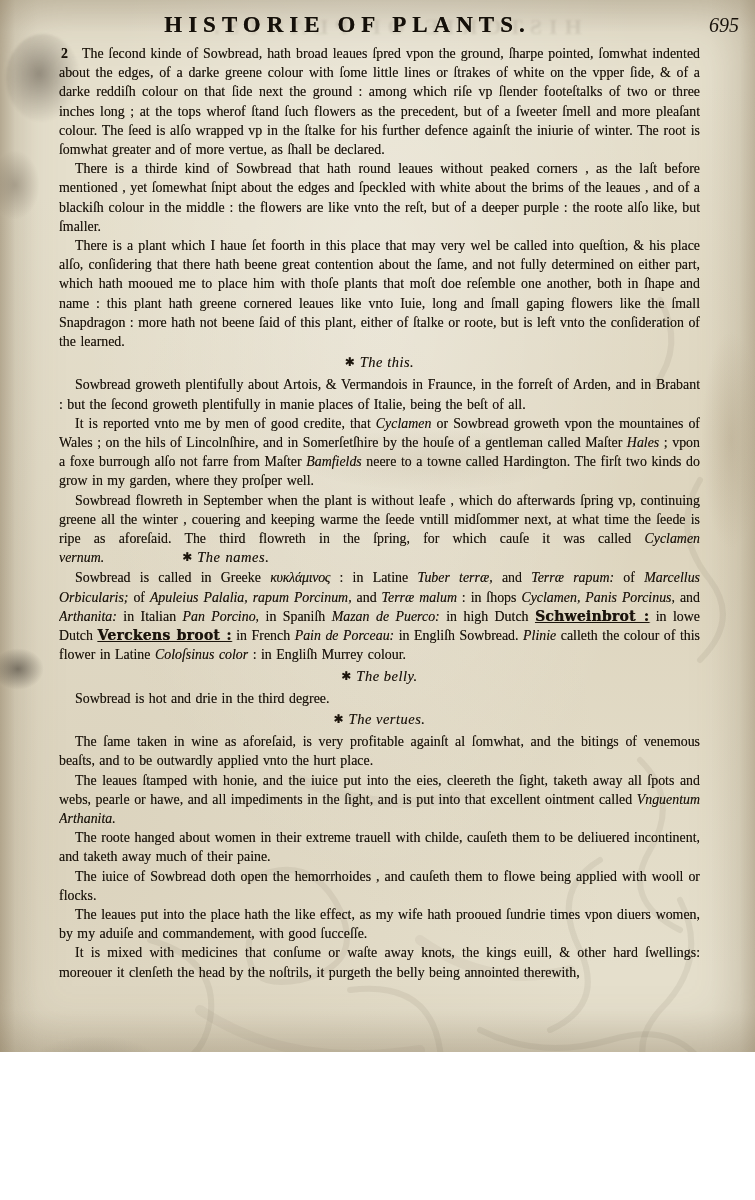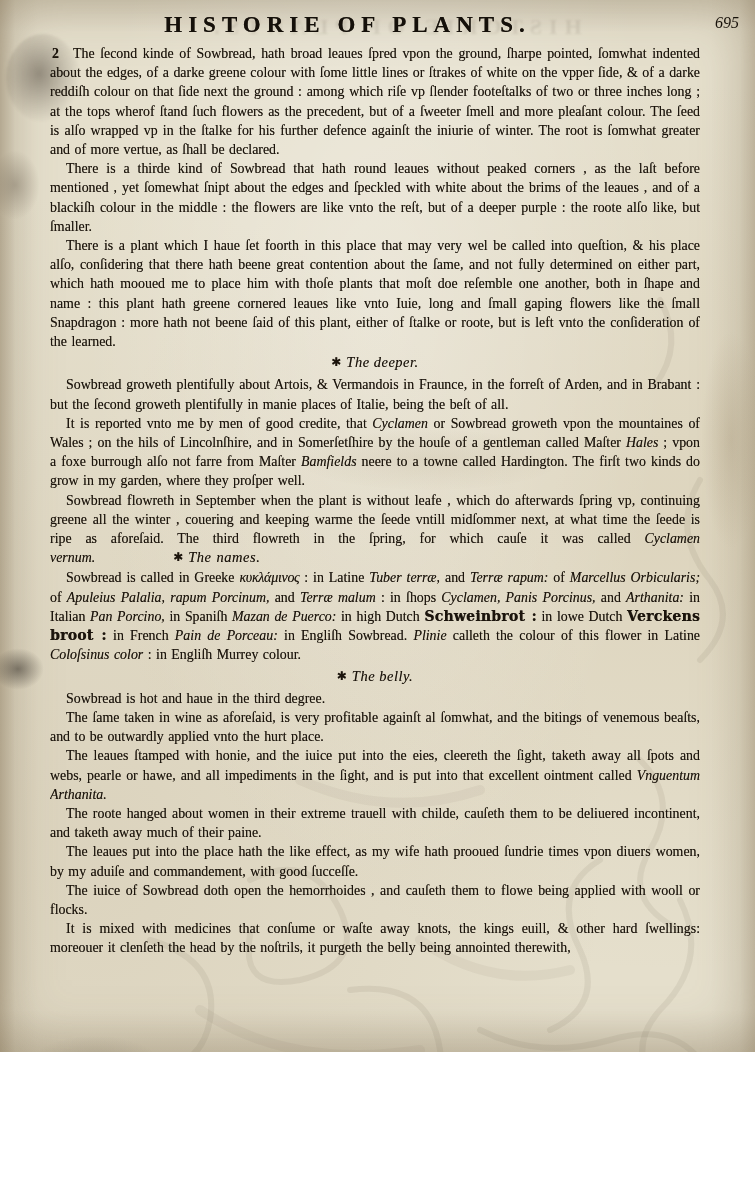--- a/index.html
+++ b/index.html
@@ -34,44 +34,45 @@
     position:absolute;left:34px;right:0;top:4px;
     text-align:center;
     font-size:22px;font-weight:bold;letter-spacing:7px;
     color:#6b6152;opacity:0.14;
     transform:scaleX(-1);
     white-space:nowrap;
     filter:blur(1px);
   }
   .page-number{
     position:absolute;right:16px;top:4px;
-    font-size:16px;font-style:italic;
+    font-size:20px;font-style:italic;
     color:#17110a;
   }
   
   .body-col{
-    position:absolute;left:50px;right:55px;top:44px;
+    position:absolute;left:59px;right:55px;top:44px;
     max-height:1100px;overflow:hidden;
     text-align:justify;
   }
   .para{
     margin:0;position:relative;
     font-size:13.9px;line-height:19.2px;
     text-indent:16px;
     word-spacing:1px;
     text-shadow:0 0 0.5px rgba(25,18,8,0.55);
   }
   .para.numbered{text-indent:0;}
   .para-number{font-weight:bold;margin:0 14px 0 2px;}
   .it{font-style:italic;}
   .gk{font-style:italic;font-size:14px;letter-spacing:-0.3px;}
   .bl{
     font-family:"DejaVu Serif", serif;
     font-weight:bold;letter-spacing:0.3px;
     text-shadow:0.4px 0 0 rgba(20,14,6,0.8);
+    text-decoration:underline;
   }
   .heading{
     text-align:center;
     font-size:14.5px;line-height:19.2px;
     margin:2px 0;
     text-shadow:0 0 0.5px rgba(25,18,8,0.5);
   }
   .heading-text{font-style:italic;letter-spacing:0.5px;}
   .fleuron{
     font-family:"DejaVu Sans", sans-serif;
@@ -152,32 +153,33 @@
   <div class="header">
     <div class="ghost-title">HISTORIE OF PLANTS.</div>
     <div class="title">HISTORIE OF PLANTS.</div>
     <div class="page-number">695</div>
   </div>
 
   <div class="body-col" id="body-content">
       <p class="para numbered"><span class="para-number">2</span><span>The ſecond kinde of Sowbread, hath broad leaues ſpred vpon the ground, ſharpe pointed, ſomwhat indented about the edges, of a darke greene colour with ſome little lines or ſtrakes of white on the vpper ſide, &amp; of a darke reddiſh colour on that ſide next the ground : among which riſe vp ſlender footeſtalks of two or three inches long ; at the tops wherof ſtand ſuch flowers as the precedent, but of a ſweeter ſmell and more pleaſant colour.  The ſeed is alſo wrapped vp in the ſtalke for his further defence againſt the iniurie of winter.  The root is ſomwhat greater and of more vertue, as ſhall be declared.</span></p>
       <p class="para"><span>There is a thirde kind of Sowbread that hath round leaues without peaked corners , as the laſt before mentioned , yet ſomewhat ſnipt about the edges and ſpeckled with white about the brims of the leaues , and of a blackiſh colour in the middle :  the flowers are like vnto the reſt, but of a deeper purple :  the roote alſo like, but ſmaller.</span></p>
       <p class="para"><span>There is a plant which I haue ſet foorth in this place that may very wel be called into queſtion, &amp; his place alſo, conſidering that there hath beene great contention about the ſame, and not fully determined on either part, which hath mooued me to place him with thoſe plants that moſt doe reſemble one another, both in ſhape and name :  this plant hath greene cornered leaues like vnto Iuie, long and ſmall gaping flowers like the ſmall Snapdragon :  more hath not beene ſaid of this plant, either of ſtalke or roote, but is left vnto the conſideration of the learned.</span></p>
-      <div class="heading"><span class="fleuron">✱</span><span class="heading-text">The deeper.</span></div>
+      <div class="heading"><span class="fleuron">✱</span><span class="heading-text">The this.</span></div>
       <p class="para"><span>Sowbread groweth plentifully about Artois, &amp; Vermandois in Fraunce, in the forreſt of Arden, and in Brabant :  but the ſecond groweth plentifully in manie places of Italie, being the beſt of all.</span></p>
       <p class="para"><span>It is reported vnto me by men of good credite,  that </span><span class="it">Cyclamen</span><span> or  Sowbread groweth  vpon  the mountaines of Wales ; on the hils of Lincolnſhire,  and in Somerſetſhire  by the houſe  of  a gentleman called Maſter </span><span class="it">Hales</span><span> ; vpon  a foxe burrough alſo not farre from Maſter </span><span class="it">Bamfields</span><span> neere to a towne called Hardington.   The firſt two kinds do grow in my garden, where they proſper well.</span></p>
       <p class="para"><span>Sowbread flowreth in  September when  the plant  is without leafe ,  which do afterwards ſpring vp,  continuing greene all the winter ,  couering and keeping warme  the ſeede  vntill midſommer next, at what time the ſeede is ripe as aforeſaid.   The third flowreth in the ſpring, for which cauſe it was called </span><span class="it">Cyclamen vernum.</span><span class="inline-heading"><span class="fleuron">✱</span><span class="heading-text">The names.</span></span></p>
       <p class="para"><span>Sowbread is called in Greeke </span><span class="gk">κυκλάμινος</span><span> :  in Latine </span><span class="it">Tuber terræ,</span><span> and </span><span class="it">Terræ rapum:</span><span> of </span><span class="it">Marcellus Orbicularis;</span><span> of </span><span class="it">Apuleius Palalia, rapum Porcinum,</span><span> and </span><span class="it">Terræ malum</span><span> : in ſhops </span><span class="it">Cyclamen, Panis Porcinus,</span><span> and </span><span class="it">Arthanita:</span><span> in Italian </span><span class="it">Pan Porcino,</span><span> in Spaniſh </span><span class="it">Mazan de Puerco:</span><span> in high Dutch </span><span class="bl">Schwein­brot :</span><span> in lowe Dutch </span><span class="bl">Verckens broot :</span><span> in French </span><span class="it">Pain de Porceau:</span><span> in Engliſh Sowbread.  </span><span class="it">Plinie</span><span> calleth the colour of this flower in Latine </span><span class="it">Coloſsinus color</span><span> :  in Engliſh Murrey colour.</span></p>
       <div class="heading"><span class="fleuron">✱</span><span class="heading-text">The belly.</span></div>
-      <p class="para"><span>Sowbread is hot and haue in the third degree.</span></p>
+      <p class="para"><span>Sowbread is hot and drie in the third degree.</span></p>
+      <div class="heading"><span class="fleuron">✱</span><span class="heading-text">The vertues.</span></div>
       <p class="para"><span>The ſame taken in wine as aforeſaid, is very profitable againſt al ſomwhat, and the bitings of venemous beaſts, and to be outwardly applied vnto the hurt place.</span></p>
       <p class="para"><span>The leaues ſtamped with honie, and the iuice put into the eies, cleereth the ſight, taketh away all ſpots and webs, pearle or hawe, and all impediments in the ſight, and is put into that excellent ointment called </span><span class="it">Vnguentum Arthanita.</span></p>
       <p class="para"><span>The roote hanged about women in their extreme trauell with childe, cauſeth them to be deliuered incontinent, and taketh away much of their paine.</span></p>
+      <p class="para"><span>The iuice of Sowbread doth open the hemorrhoides ,  and cauſeth them to flowe being applied with wooll or flocks.</span></p>
       <p class="para"><span>The leaues put into the place hath the like effect,  as my wife hath prooued ſundrie times vpon diuers women, by my aduiſe and commandement, with good ſucceſſe.</span></p>
-      <p class="para"><span>The iuice of Sowbread doth open the hemorrhoides ,  and cauſeth them to flowe being applied with wooll or flocks.</span></p>
       <p class="para"><span>It is mixed with medicines that conſume or waſte away knots, the kings euill, &amp; other hard ſwellings: moreouer it clenſeth the head by the noſtrils, it purgeth the belly being annointed therewith,</span></p>
     </div>
 
   <div class="bottom-row">
     <span class="signature-mark">Xx 4</span>
     <span class="catchword">and</span>
   </div>
 
 </div>
 

